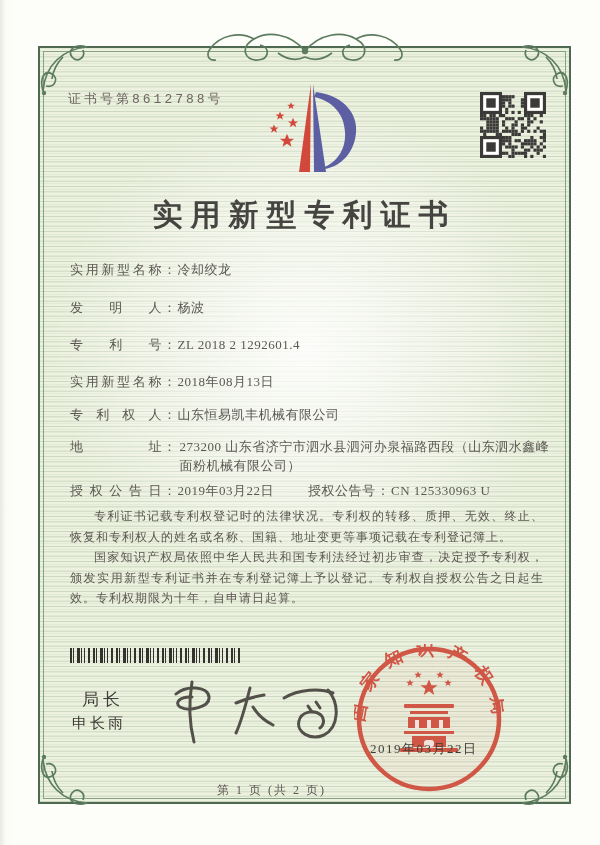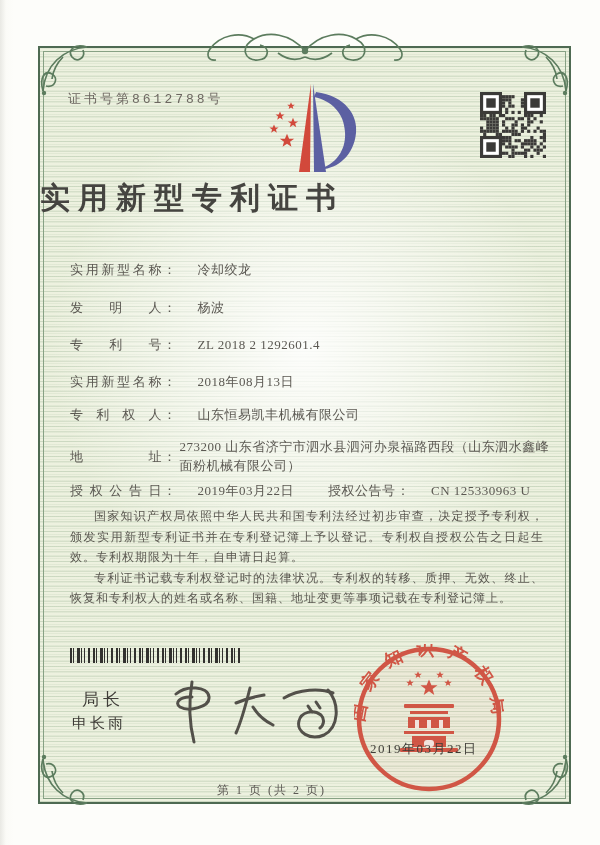--- a/index.html
+++ b/index.html
@@ -23,29 +23,29 @@
   .corner{width:58px;height:58px;}
   .corner-tl{left:-7px;top:-7px;}
   .corner-tr{right:-7px;top:-7px;transform:scaleX(-1);}
   .corner-bl{left:-7px;bottom:-7px;transform:scaleY(-1);}
   .corner-br{right:-7px;bottom:-7px;transform:scale(-1,-1);}
 
   
   .cert-number{position:absolute;left:28px;top:42px;font-size:13px;letter-spacing:3px;color:#6d6761;font-family:Liberation Mono, monospace;}
   .logo{position:absolute;left:214px;top:32px;}
   .qr{position:absolute;left:440px;top:44px;width:66px;height:66px;}
-  .cert-title{position:absolute;left:0;top:130px;width:100%;
+  .cert-title{position:absolute;left:0;top:147px;width:100%;text-align:center;
     font-size:30px;font-weight:700;letter-spacing:8px;color:#454440;}
 
   
-  .field-row{position:absolute;left:30px;display:flex;align-items:center;
+  .field-row{position:absolute;left:30px;display:flex;align-items:flex-start;
     font-size:13px;color:#5b5852;letter-spacing:.5px;line-height:19px;white-space:normal;}
   .f-label{display:inline-block;width:92px;text-align:justify;text-align-last:justify;flex:none;}
   .f-colon{flex:none;margin:0 1px;}
-  .f-value{margin-left:20px;}
+  .f-value{margin-left:0;}
   .f-value-wrap{margin-left:2px;width:372px;}
   .row-1{top:212px}.row-2{top:250px}.row-3{top:287px}.row-4{top:324px}
   .row-5{top:357px}.row-6{top:389px}.row-grant{top:433px}
   .grant-2{display:flex;margin-left:34px;}
   .g-label{flex:none;}
 
   
   .body-text{position:absolute;left:30px;top:458px;width:474px;
     font-size:12px;line-height:20.5px;letter-spacing:1px;color:#5a5750;text-align:justify;}
   .body-text p{margin:0;text-indent:2em;}
@@ -339,22 +339,22 @@
         <span class="f-colon">：</span>
       <span class="f-value">2019年03月22日</span>
       <span class="grant-2">
         <span class="g-label">授权公告号</span>
           <span class="f-colon">：</span>
         <span class="f-value">CN 125330963 U</span>
       </span>
     </div>
 
     <div class="body-text">
+      <p>专利证书记载专利权登记时的法律状况。专利权的转移、质押、无效、终止、恢复和专利权人的姓名或名称、国籍、地址变更等事项记载在专利登记簿上。</p>
       <p>国家知识产权局依照中华人民共和国专利法经过初步审查，决定授予专利权，颁发实用新型专利证书并在专利登记簿上予以登记。专利权自授权公告之日起生效。专利权期限为十年，自申请日起算。</p>
-      <p>专利证书记载专利权登记时的法律状况。专利权的转移、质押、无效、终止、恢复和专利权人的姓名或名称、国籍、地址变更等事项记载在专利登记簿上。</p>
     </div>
 
     <div class="barcode"></div>
 
     <div class="director-title">局长</div>
     <div class="director-name">申长雨</div>
     <svg class="signature" width="190" height="72" viewBox="0 0 190 72">
       <g fill="none" stroke="#3f3c37" stroke-width="3" stroke-linecap="round" stroke-linejoin="round" opacity=".88">
         <path d="M34 6 C 31 24 31 46 36 66"></path>
         <path d="M18 18 C 28 9 50 10 51 21 C 52 31 31 36 22 31 C 16 27 22 20 34 21"></path>

